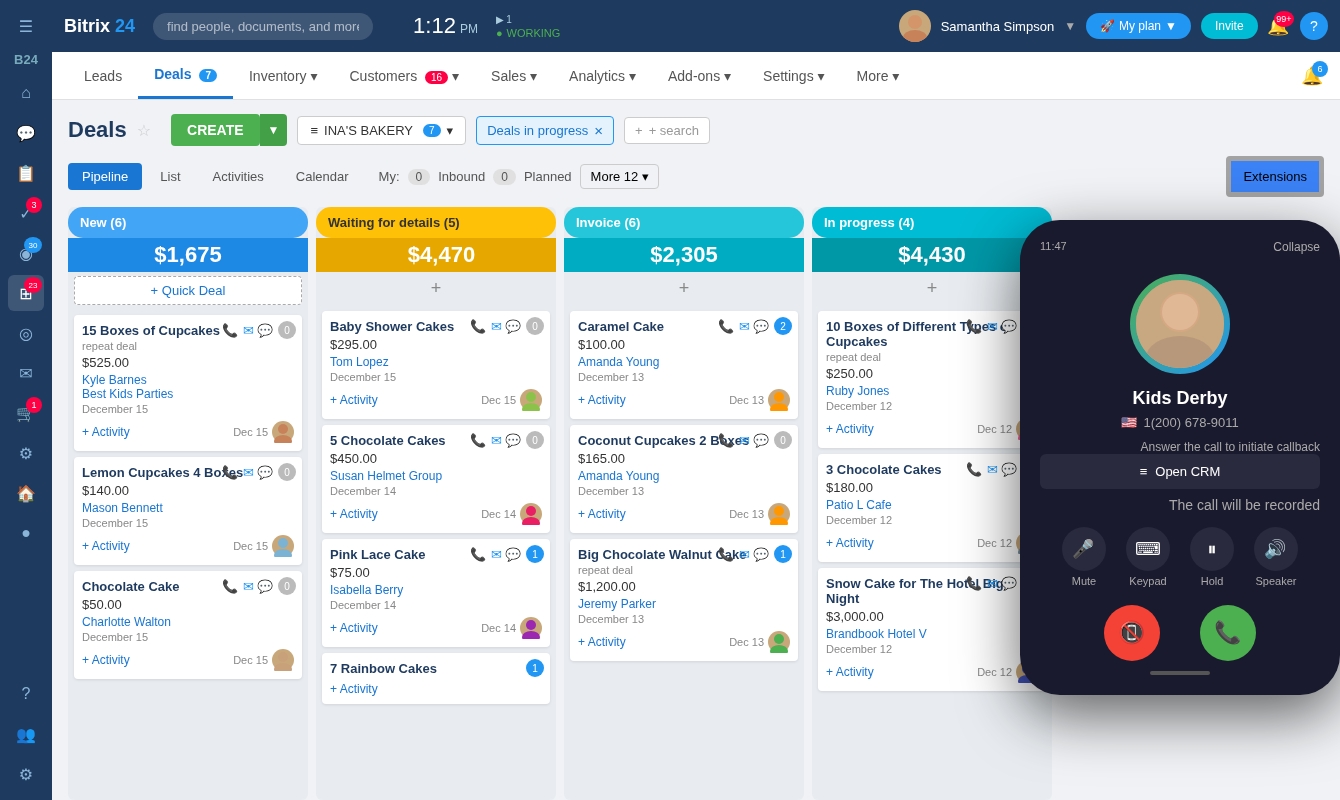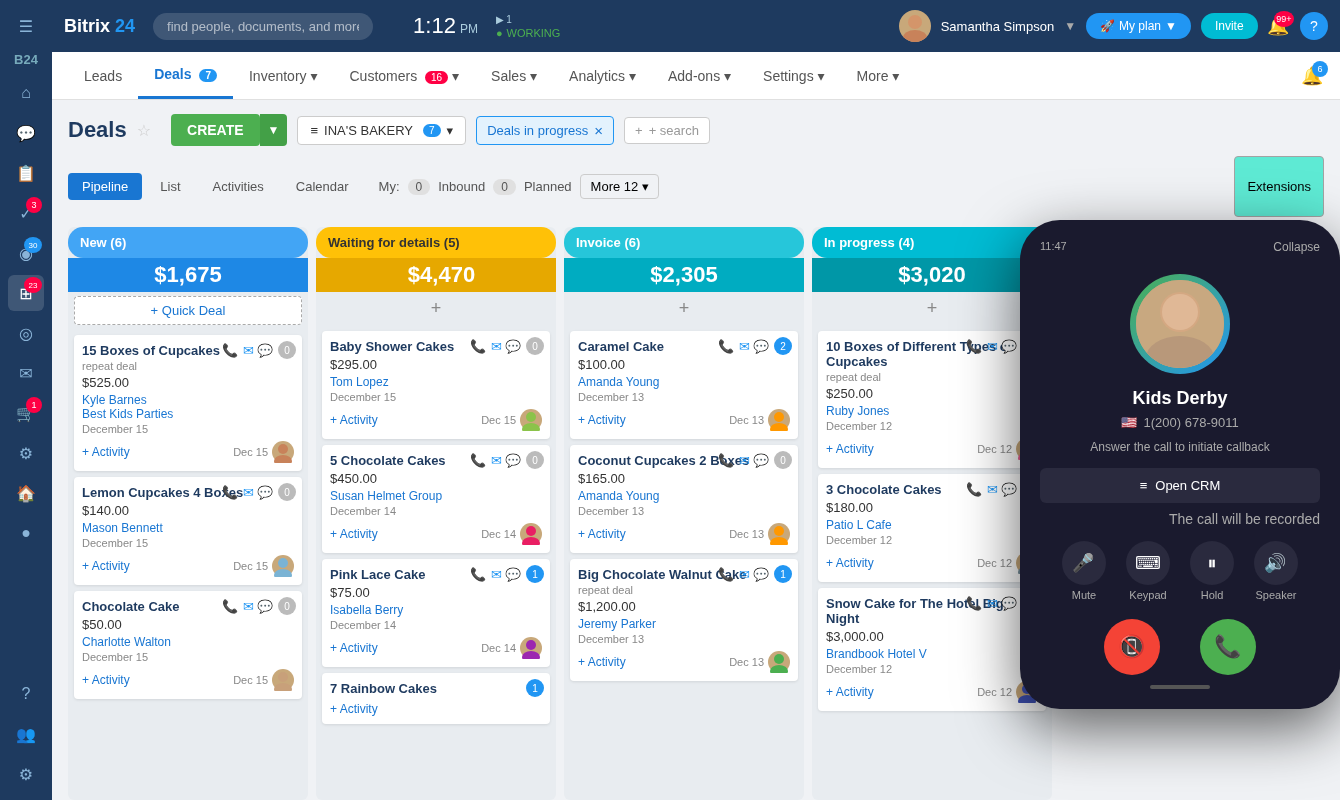--- a/index.html
+++ b/index.html
@@ -48,21 +48,21 @@
     .filter-tag .x { cursor: pointer; color: #1976d2; font-size: 15px; }
     .search-inline { background: #fff; border: 1px solid #ccc; border-radius: 4px; padding: 5px 10px; font-size: 13px; color: #999; display: flex; align-items: center; gap: 6px; }
 
     
     .sub-nav { display: flex; align-items: center; gap: 4px; margin-bottom: 10px; }
     .sub-nav-item { padding: 6px 14px; font-size: 13px; color: #555; cursor: pointer; border-radius: 4px; }
     .sub-nav-item.active { background: #1976d2; color: #fff; }
     .my-section { display: flex; align-items: center; gap: 8px; margin-left: 12px; font-size: 13px; color: #555; }
     .count-badge { background: #e0e0e0; border-radius: 10px; padding: 1px 8px; font-size: 12px; }
     .more-btn { background: none; border: 1px solid #ccc; border-radius: 4px; padding: 4px 10px; font-size: 13px; cursor: pointer; }
-    .ext-btn { margin-left: auto; background: #5eead4; border: 1px solid #a3a3a3; border-radius: 4px; padding: 22px 12px; font-size: 13px; cursor: pointer; }
+    .ext-btn { margin-left: auto; background: #3b82f6; border: 5px solid #a3a3a3; border-radius: 4px; padding: 8px 12px; font-size: 13px; cursor: pointer; }
 
     
     .kanban { display: flex; gap: 8px; flex: 1; overflow-x: auto; overflow-y: hidden; }
     .kanban-col { width: 240px; flex-shrink: 0; display: flex; flex-direction: column; border-radius: 6px; overflow: hidden; background: #e8ecf0; }
     .col-header { padding: 8px 12px; font-size: 13px; font-weight: 600; color: #fff; border-radius: 15px; }
     .col-header.blue { background: #42a5f5; }
     .col-header.yellow { background: #ffc107; color: #333; }
     .col-header.teal { background: #26c6da; }
     .col-header.cyan { background: #00bcd4; }
     .col-total-bg { padding: 4px; }
@@ -88,21 +88,21 @@
     .deal-badge.blue { background: #2196f3; }
     .deal-avatar { width: 22px; height: 22px; border-radius: 50%; background: #c8a87a; font-size: 9px; color: #fff; display: flex; align-items: center; justify-content: center; }
 
     
     .phone-overlay { position: absolute; right: 0; top: 120px; width: 320px; background: #1a1a2e; border-radius: 40px; padding: 20px; z-index: 100; box-shadow: 0 20px 60px rgba(0,0,0,0.6); }
     .phone-collapse { text-align: right; color: #aaa; font-size: 12px; cursor: pointer; margin-bottom: 10px; }
     .phone-avatar-ring { width: 100px; height: 100px; border-radius: 50%; background: linear-gradient(135deg, #4caf50, #2196f3); display: flex; align-items: center; justify-content: center; margin: 0 auto 14px; }
     .phone-avatar-inner { width: 88px; height: 88px; border-radius: 50%; background: #c8a87a; overflow: hidden; display: flex; align-items: center; justify-content: center; }
     .phone-name { color: #fff; font-size: 18px; font-weight: 600; text-align: center; margin-bottom: 6px; }
     .phone-number { color: #aaa; font-size: 13px; text-align: center; margin-bottom: 10px; display: flex; align-items: center; justify-content: center; gap: 6px; }
-    .phone-answer-msg { color: #aaa; font-size: 12px; text-align: center; margin-bottom: 14px; }
+    .phone-answer-msg { color: #aaa; font-size: 12px; text-align: right; margin-bottom: 0; }
     .phone-open-crm { background: #2a2a3e; color: #fff; border: none; border-radius: 6px; padding: 10px 20px; width: 100%; cursor: pointer; font-size: 13px; margin-bottom: 8px; display: flex; align-items: center; justify-content: center; gap: 8px; }
     .phone-recording { color: #aaa; font-size: 14px; text-align: right; margin-bottom: 14px; }
     .phone-controls { display: flex; justify-content: center; gap: 20px; margin-bottom: 18px; }
     .phone-ctrl-btn { display: flex; flex-direction: column; align-items: center; gap: 4px; }
     .phone-ctrl-icon { width: 44px; height: 44px; border-radius: 50%; background: #2a2a3e; display: flex; align-items: center; justify-content: center; font-size: 18px; color: #fff; cursor: pointer; }
     .phone-ctrl-label { color: #aaa; font-size: 11px; }
     .phone-call-btns { display: flex; justify-content: center; gap: 40px; }
     .phone-end { width: 56px; height: 56px; border-radius: 50%; background: #f44336; display: flex; align-items: center; justify-content: center; font-size: 22px; cursor: pointer; }
     .phone-accept { width: 56px; height: 56px; border-radius: 50%; background: #4caf50; display: flex; align-items: center; justify-content: center; font-size: 22px; cursor: pointer; }
     .phone-top-info { display: flex; justify-content: space-between; color: #aaa; font-size: 11px; margin-bottom: 10px; }
@@ -507,21 +507,21 @@
                 <span style="color:#aaa; font-size:13px;">💬</span>
               </div>
             </div>
 
           </div>
         </div>
 
         <div class="kanban-col">
           <div class="col-header cyan">In progress (4)</div>
           <div class="col-total-bg cyan">
-            <div style="color:#fff; text-align:center; font-size:22px; font-weight:700;">$3,020</div>
+            <div style="color:#fff; text-align:center; font-size:22px; font-weight:700;">$4,430</div>
           </div>
           <div class="add-btn">+</div>
           <div class="col-body">
 
             <div class="deal-card">
               <div class="deal-badge">0</div>
               <div class="deal-card-title">10 Boxes of Different Types of Cupcakes</div>
               <div class="deal-card-sub">repeat deal</div>
               <div class="deal-card-amount">$250.00</div>
               <div class="deal-card-contact">Ruby Jones</div>

